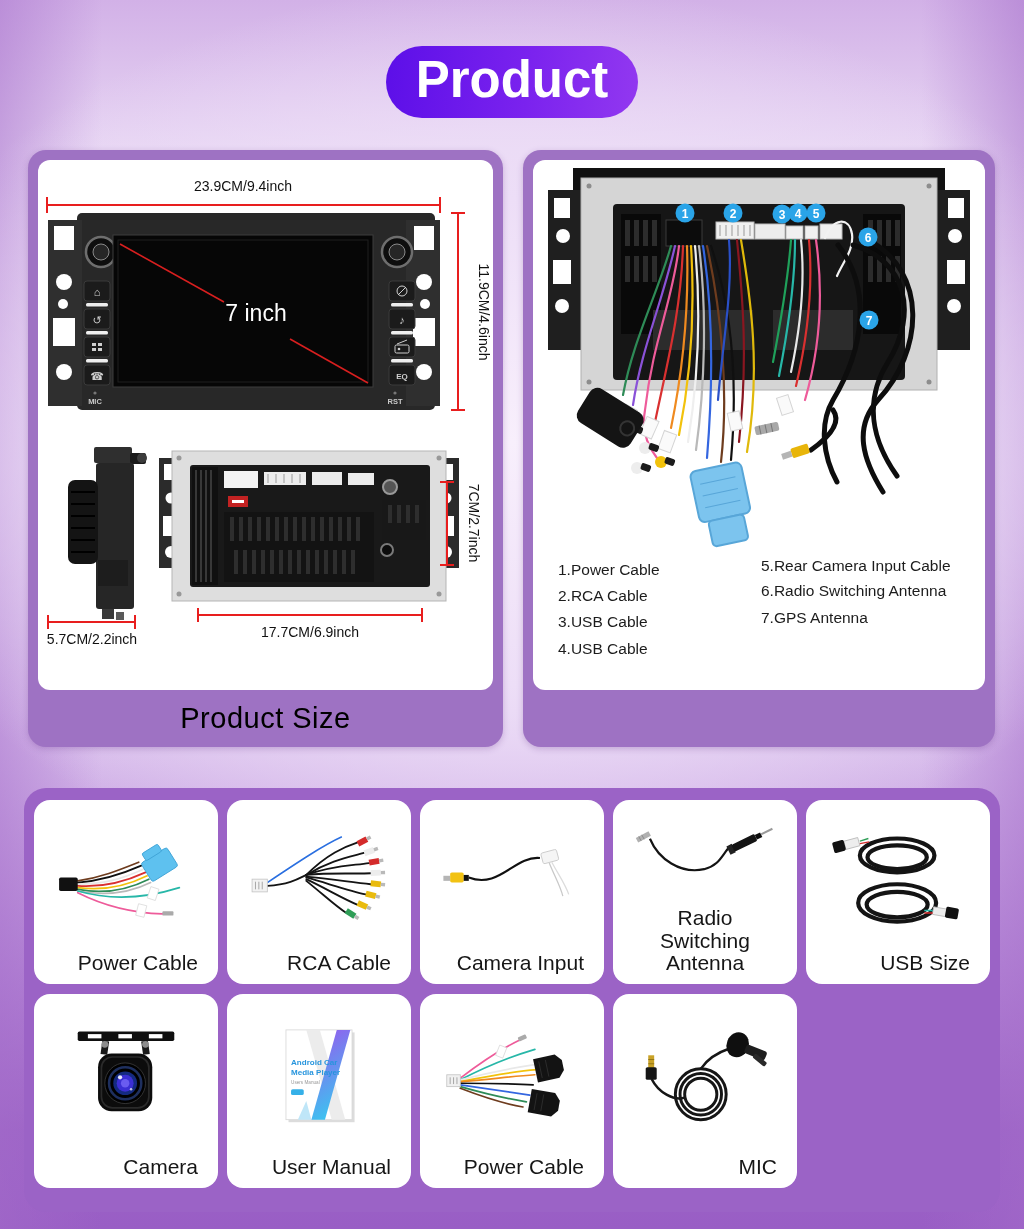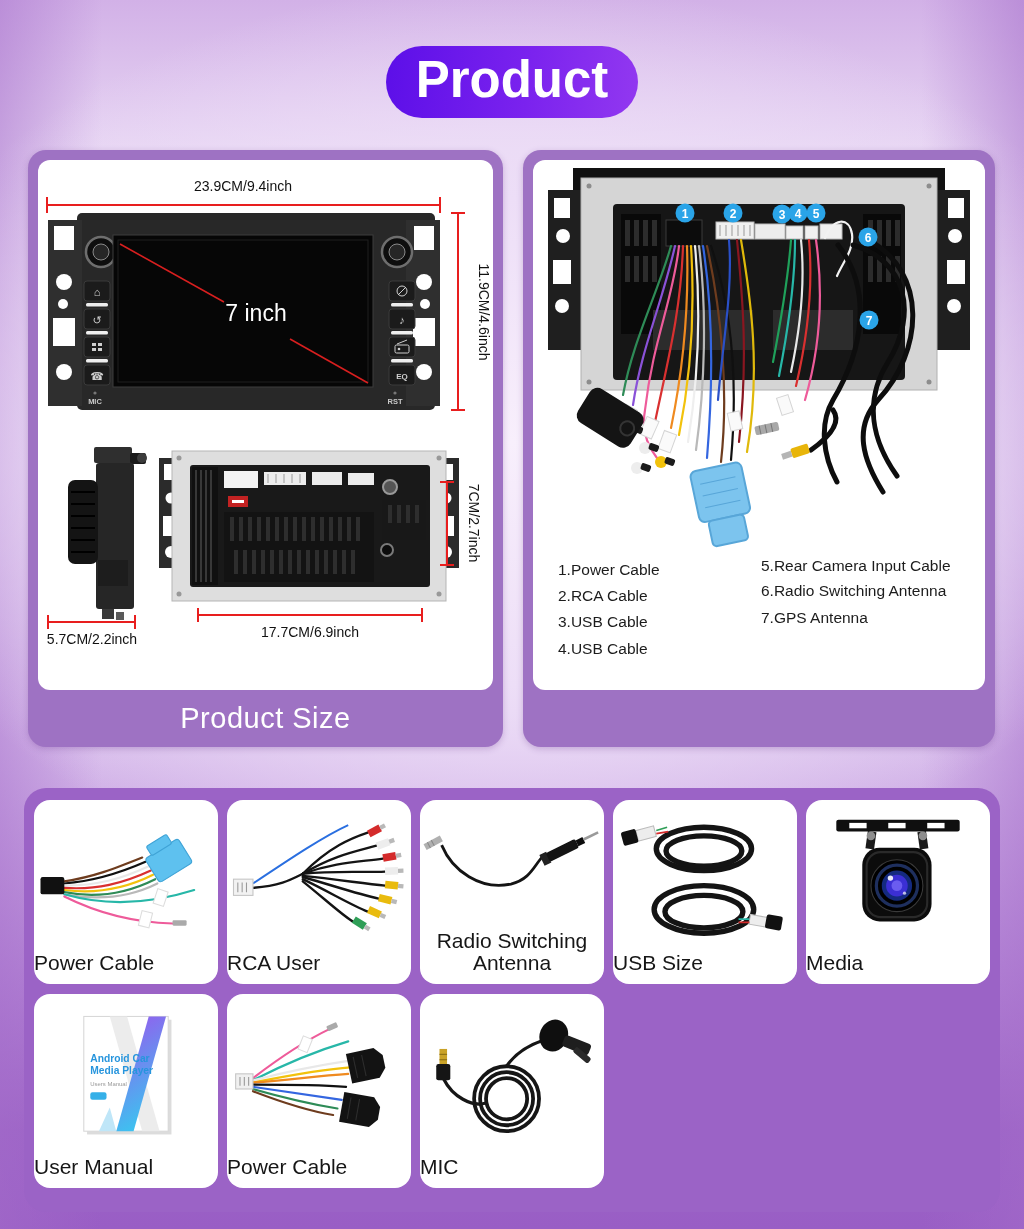--- a/index.html
+++ b/index.html
@@ -16,25 +16,25 @@
   }
   .title-row{position:absolute;top:46px;left:0;right:0;display:flex;justify-content:center;align-items:center;gap:35px;}
   .pill{background:linear-gradient(95deg,#5c0fe8,#7a22ee 55%,#9238f0);color:#fff;font-size:51px;font-weight:bold;
         padding:8px 30px 13px;border-radius:46px;line-height:1;}
   .title-rest{font-size:51px;font-weight:bold;color:#0d0d0d;letter-spacing:-1px;}
   .panel{position:absolute;background:#9e72c3;border-radius:18px;box-shadow:0 2px 6px rgba(90,40,130,.25);}
   #panel-left{left:28px;top:150px;width:475px;height:597px;}
   #panel-right{left:523px;top:150px;width:472px;height:597px;}
   .panel-body{position:absolute;left:10px;right:10px;top:10px;bottom:57px;background:#fff;border-radius:12px;overflow:hidden;}
   .panel-footer{position:absolute;left:0;right:0;bottom:0;height:57px;display:flex;align-items:center;justify-content:center;
-    color:#ffffff;font-size:29px;letter-spacing:.5px;}
+    color:#000000;font-size:29px;letter-spacing:.5px;}
   #acc-grid{position:absolute;left:24px;top:788px;width:976px;height:424px;background:#9b63c6;border-radius:22px;
     box-sizing:border-box;padding:12px 10px;display:grid;grid-template-columns:repeat(5,1fr);grid-template-rows:184px 194px;gap:10px 9px;}
-  .card{background:#fff;border-radius:16px;display:flex;flex-direction:column;align-items:flex-start;box-sizing:border-box;
-    padding:8px 0 9px;overflow:hidden;}
+  .card{background:#fff;border-radius:16px;display:flex;flex-direction:column;align-items:flex-end;box-sizing:border-box;
+    padding:8px 20px 9px;overflow:hidden;}
   .card-art{flex:1 1 auto;width:100%;min-height:0;display:flex;align-items:center;justify-content:center;}
   .card-art svg{width:100%;height:100%;}
   .card-label{flex:0 0 auto;font-size:21px;color:#161616;text-align:center;line-height:1.08;margin-top:2px;}
   svg text{font-family:"Liberation Sans", sans-serif;}
   .dim{font-size:14px;fill:#111;}
   .legend{font-size:15.5px;fill:#1c1c1c;}
   .mk{font-size:12px;font-weight:bold;fill:#fff;text-anchor:middle;}
   .tiny{fill:#cfcfcf;}
 </style>
 </head>
@@ -497,23 +497,39 @@
           <g transform="rotate(24 136 91)">
               <rect x="130" y="87" width="12" height="7" fill="#e9bb0e"></rect>
               <rect x="142" y="88.5" width="5" height="4" fill="#b9b9b9"></rect>
             </g>
           <g transform="rotate(32 122 101)">
               <rect x="116" y="97" width="12" height="7" fill="#2f9e57"></rect>
               <rect x="128" y="98.5" width="5" height="4" fill="#b9b9b9"></rect>
             </g>
         </svg>
       </div>
-      <div class="card-label">RCA User</div>
-    </div>
-
+      <div class="card-label">RCA Cable</div>
+    </div>
+
+    <div class="card">
+      <div class="card-art">
+        <svg viewBox="0 0 170 120">
+          <path d="M34,58 C70,72 88,32 118,35" fill="none" stroke="#111" stroke-width="2.5"></path>
+          <rect x="4" y="56" width="8" height="6" fill="#b5b5b5"></rect>
+          <rect x="12" y="52" width="16" height="12" rx="2" fill="#f2c212"></rect>
+          <rect x="28" y="55" width="6" height="7" fill="#111"></rect>
+          <g transform="rotate(-15 129 33)">
+              <rect x="120" y="27" width="19" height="13" rx="2" fill="#f5f5f5" stroke="#c9c9c9"></rect>
+            </g>
+          <path d="M132,40 C140,55 148,66 152,78" fill="none" stroke="#dcdcdc" stroke-width="1.5"></path>
+          <path d="M129,41 C135,56 142,68 145,80" fill="none" stroke="#c9c9c9" stroke-width="1.5"></path>
+        </svg>
+      </div>
+      <div class="card-label">Camera Input</div>
+    </div>
 
     <div class="card">
       <div class="card-art">
         <svg viewBox="0 0 170 110">
           <path d="M20,34 C30,58 56,76 84,70 C104,65 106,50 116,42" fill="none" stroke="#141414" stroke-width="2.6"></path>
           <g transform="rotate(-28 14 32)">
               <rect x="4" y="28" width="17" height="6" fill="#b0b0b0"></rect>
               <line x1="8" y1="28" x2="8" y2="34" stroke="#8a8a8a"></line>
               <line x1="12" y1="28" x2="12" y2="34" stroke="#8a8a8a"></line>
             </g>
@@ -572,21 +588,21 @@
           <rect x="56" y="40" width="56" height="60" rx="13" fill="none" stroke="#2a2a2a" stroke-width="2"></rect>
           <circle cx="84" cy="71" r="24" fill="#000" stroke="#3a3a3a"></circle>
           <circle cx="84" cy="71" r="19" fill="none" stroke="#1e2f5e" stroke-width="3"></circle>
           <circle cx="84" cy="71" r="14" fill="#142a80"></circle>
           <circle cx="84" cy="71" r="10" fill="#3b2fd4"></circle>
           <circle cx="84" cy="71" r="5" fill="#6a5cf0"></circle>
           <circle cx="78" cy="64" r="2.5" fill="#fff" opacity=".9"></circle>
             <circle cx="91" cy="78" r="1.5" fill="#fff" opacity=".7"></circle>
         </svg>
       </div>
-      <div class="card-label">Media</div>
+      <div class="card-label">Camera</div>
     </div>
 
     <div class="card">
       <div class="card-art">
         <svg viewBox="0 0 170 130">
           <defs>
             <linearGradient id="gx" x1="0" y1="0" x2="0.3" y2="1">
               <stop offset="0" stop-color="#9b55ee"></stop>
                 <stop offset="1" stop-color="#3ec1f0"></stop>
             </linearGradient>

